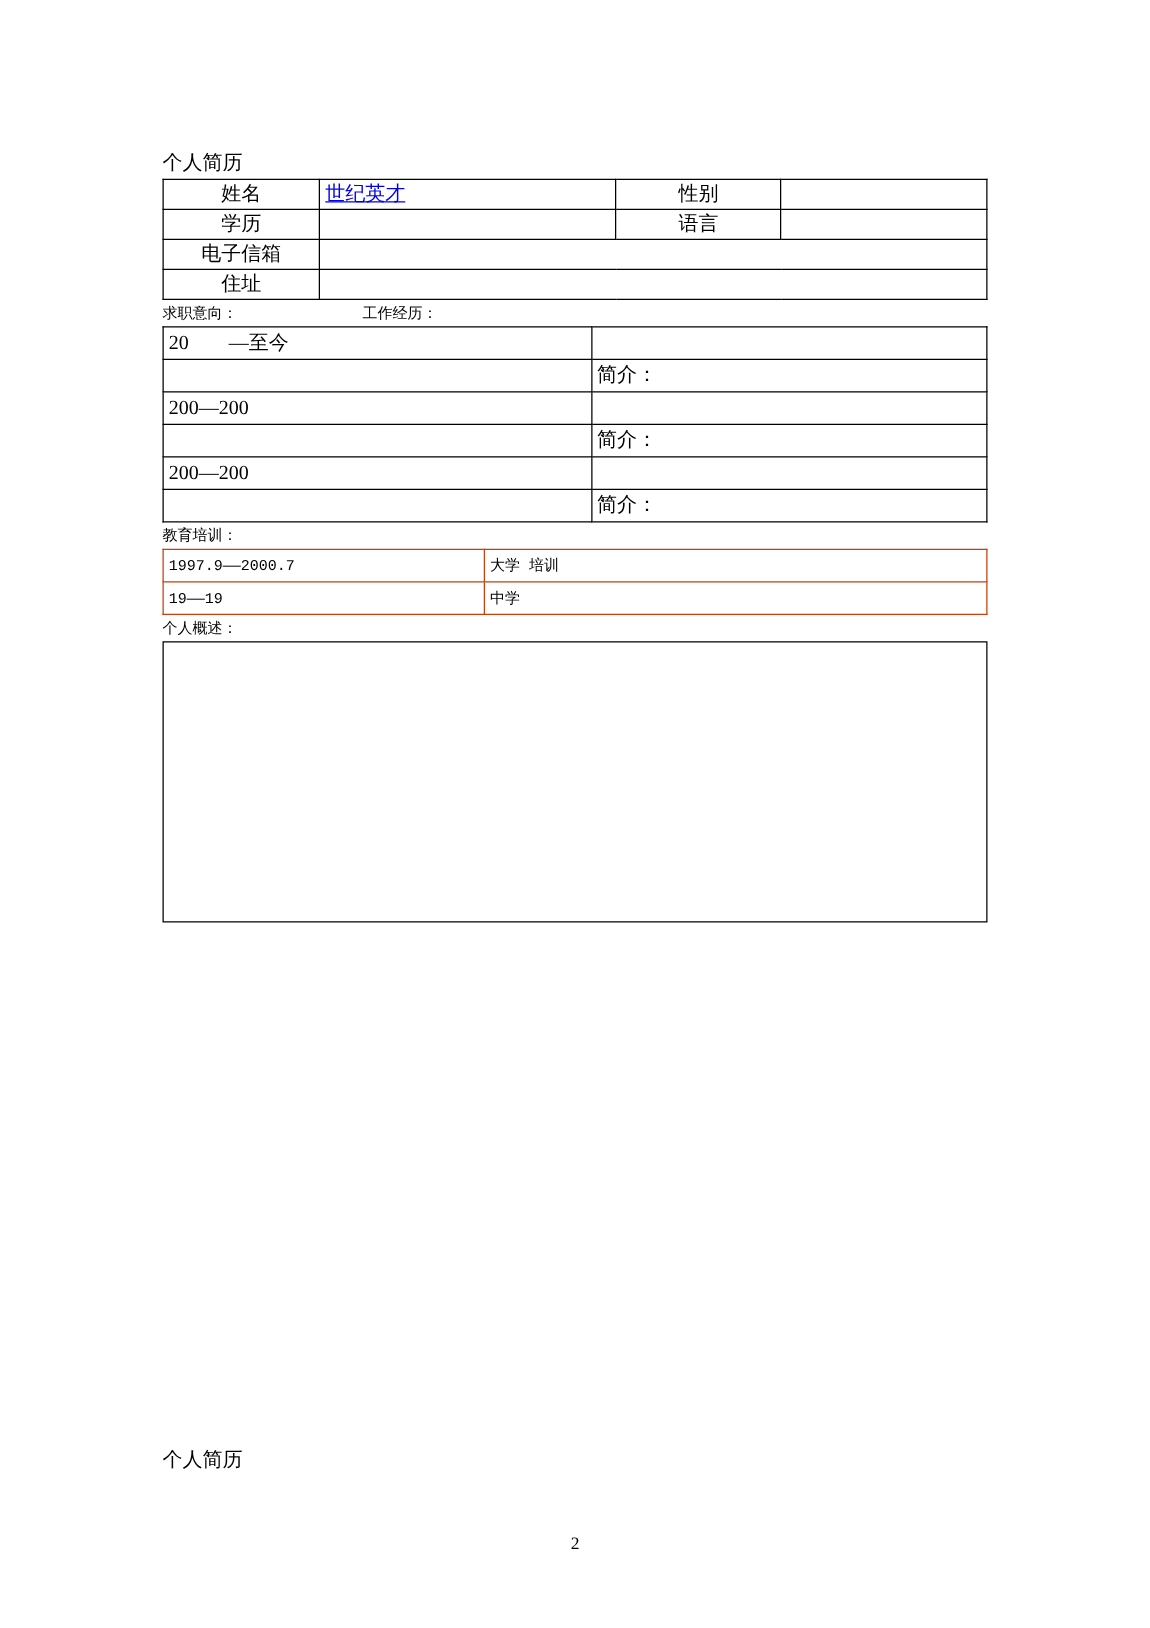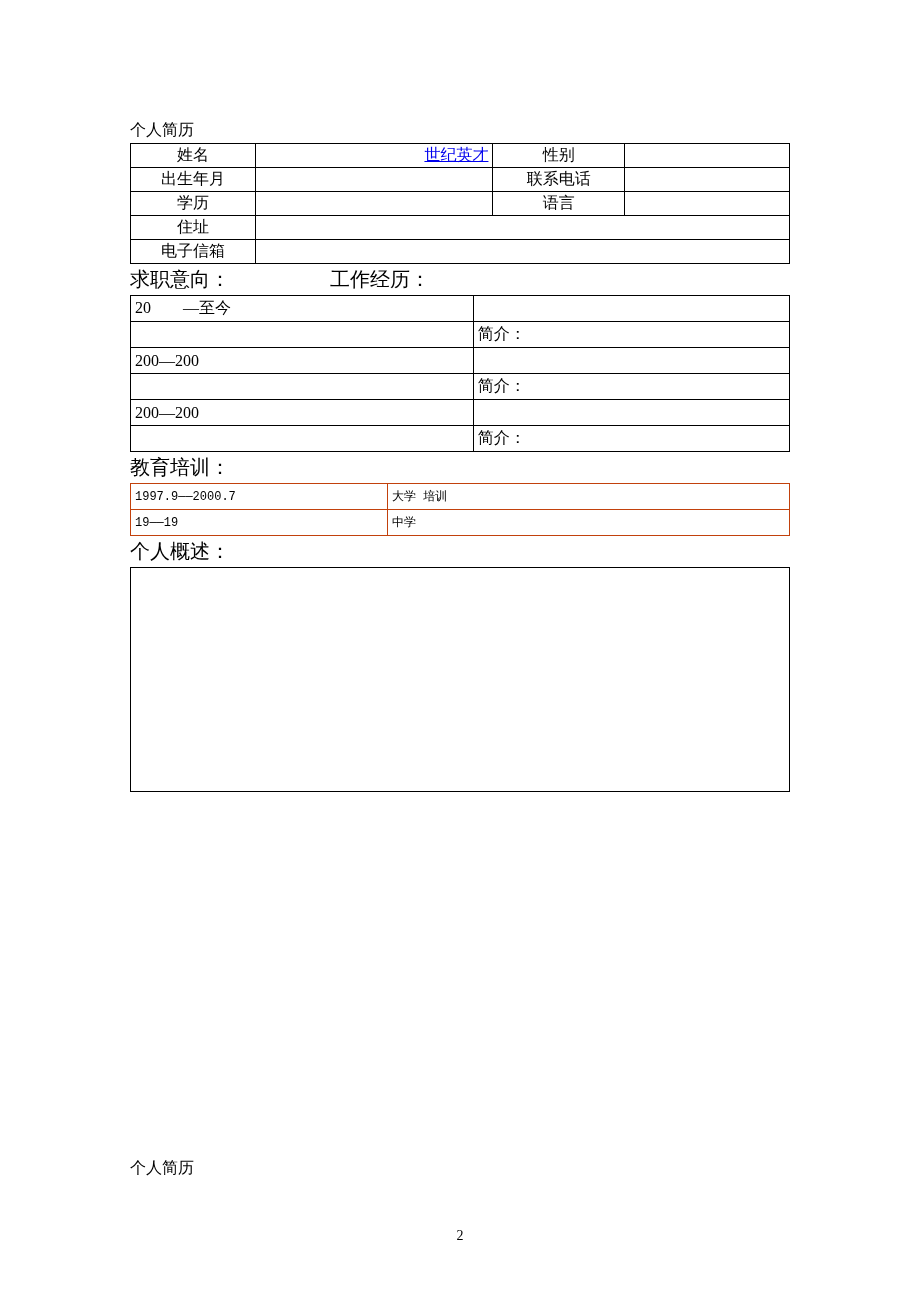--- a/index.html
+++ b/index.html
@@ -34,25 +34,25 @@
       padding: 0 4px;
       vertical-align: middle;
       font-size: 16px;
     }
     .info-table .label {
       text-align: center;
     }
     .link {
       color: #0000ee;
       text-decoration: underline;
-      text-align: right;
+      text-align: left;
       display: block;
     }
     .section-label {
-      font-size: 20px;
+      font-size: 12px;
       margin-top: 2px;
       margin-bottom: 2px;
     }
     .inline-labels {
       display: flex;
       gap: 40px;
     }
     .work-table {
       width: 100%;
       border-collapse: collapse;
@@ -116,37 +116,31 @@
     <tbody>
         <tr>
       <td class="label">姓名</td>
       <td>
             <a class="link">世纪英才</a>
           </td>
       <td class="label">性别</td>
       <td></td>
     </tr>
     <tr>
-      <td class="label">出生年月</td>
-      <td></td>
-      <td class="label">联系电话</td>
-      <td></td>
-    </tr>
-    <tr>
       <td class="label">学历</td>
       <td></td>
       <td class="label">语言</td>
       <td></td>
     </tr>
     <tr>
+      <td class="label">电子信箱</td>
+      <td colspan="3"></td>
+    </tr>
+    <tr>
       <td class="label">住址</td>
-      <td colspan="3"></td>
-    </tr>
-    <tr>
-      <td class="label">电子信箱</td>
       <td colspan="3"></td>
     </tr>
   </tbody>
     </table>
 
   <div class="inline-labels section-label">
     <span>求职意向：</span>
     <span style="margin-left:60px">工作经历：</span>
   </div>
 

